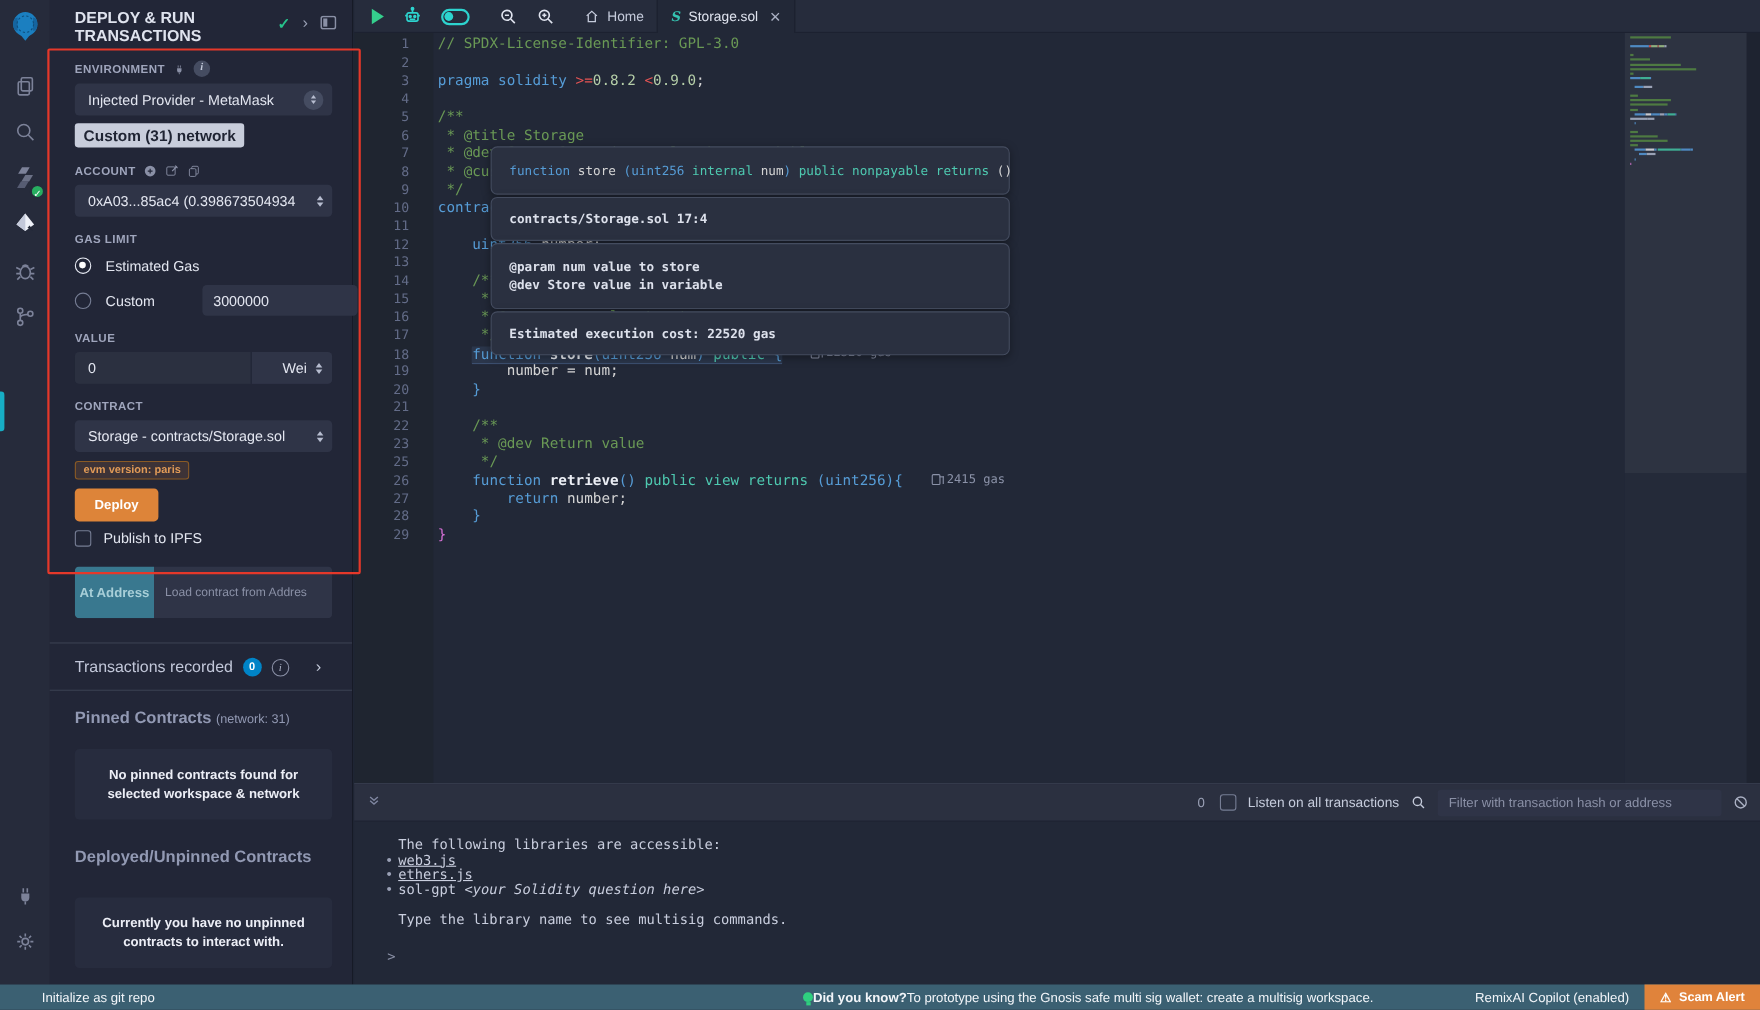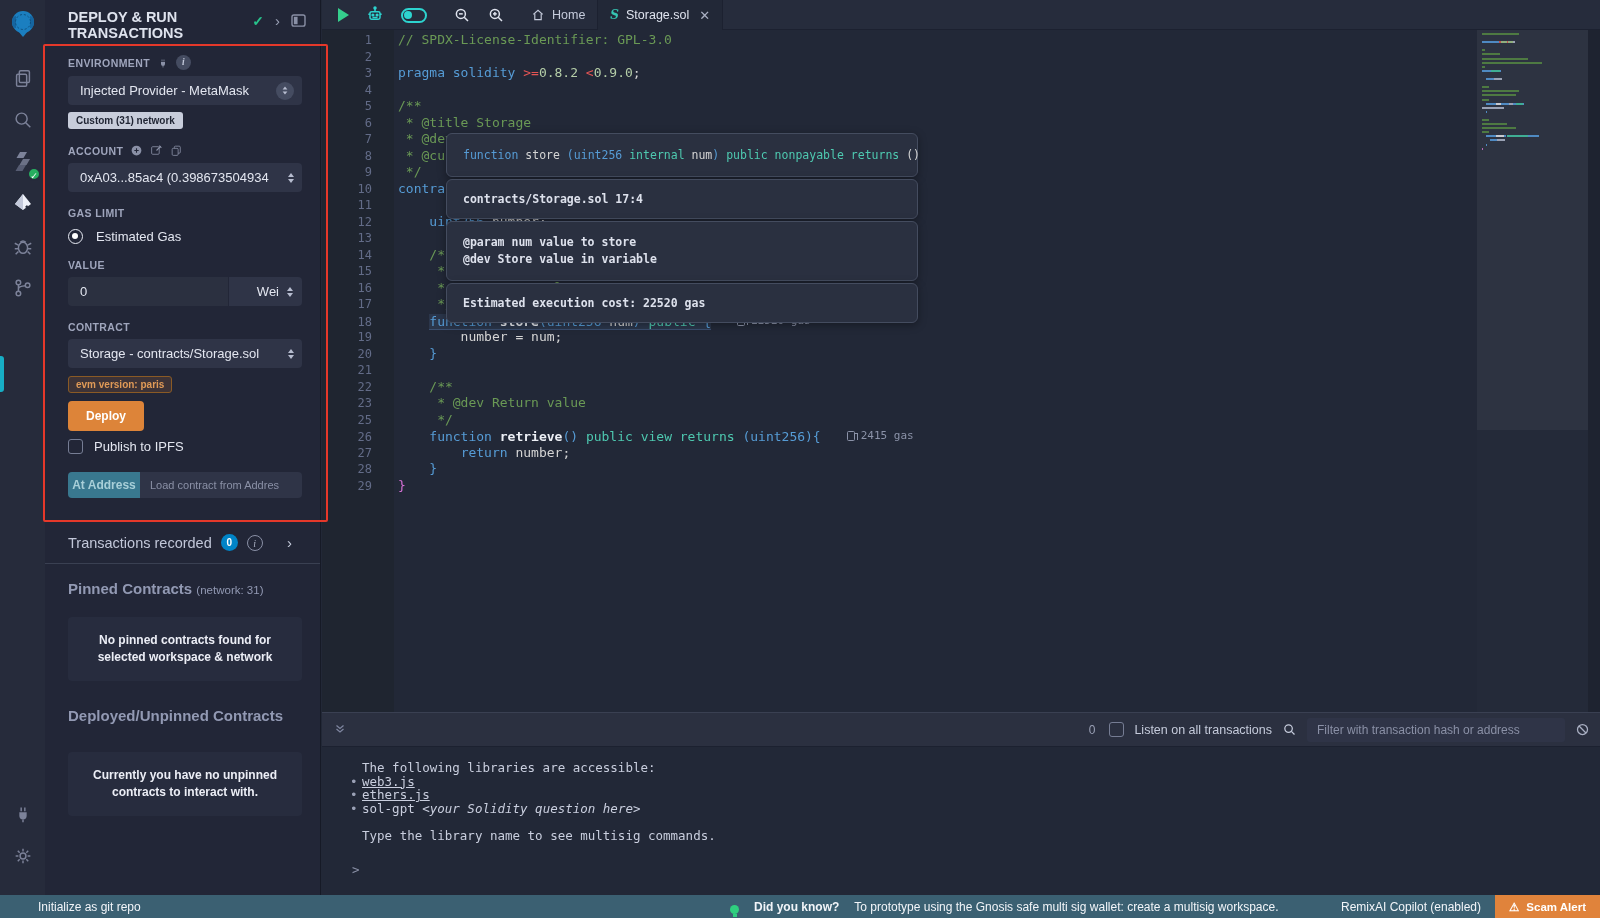--- a/index.html
+++ b/index.html
@@ -28,21 +28,21 @@
   .flabel { font-size:10.5px; font-weight:bold; letter-spacing:.4px; color:#9fa5bc; display:flex; align-items:center; gap:7px; }
   .dropdown { margin-top:6px; height:29px; background:#2f3447; border-radius:4px; display:flex; align-items:center;
               padding:0 8px 0 12px; color:#e3e6f0; font-size:13px; overflow:hidden; white-space:nowrap; }
   .dd-text { flex:1; overflow:hidden; }
   .stepper { display:inline-flex; flex-direction:column; gap:2px; align-items:center; flex:none; }
   .stepper i { width:0; height:0; border-left:3.5px solid transparent; border-right:3.5px solid transparent; }
   .stepper .up { border-bottom:4px solid #b7bdd0; }
   .stepper .dn { border-top:4px solid #b7bdd0; }
   .stepper.circled { width:18px; height:18px; border-radius:50%; background:#454c61; justify-content:center; gap:1px; }
   .stepper.circled i { transform:scale(.8); }
-  .net-badge { display:inline-block; margin-top:7px; background:#c8cddb; color:#1f2433; font-size:10px; font-weight:bold;
+  .net-badge { display:inline-block; margin-top:7px; background:#c8cddb; color:#1f2433; font-size:14px; font-weight:bold;
                padding:3px 8px; border-radius:3px; }
   .mini-ic { display:inline-flex; }
   .mini-ic svg { stroke:#8a90a6; fill:none; stroke-width:1.5; }
   .info-circle { width:15px; height:15px; border-radius:50%; background:#454c61; color:#c3c9da; font-size:9.5px;
                  font-style:italic; font-weight:bold; text-align:center; line-height:15px; font-family:"Liberation Serif",serif; }
   .sect { margin-top:15px; }
   .radio-row { display:flex; align-items:center; gap:13px; margin-top:10px; color:#e3e6f0; font-size:13px; }
   .radio { width:15px; height:15px; border-radius:50%; border:1.5px solid #767d94; flex:none; position:relative; }
   .radio.sel { border-color:#e8ebf4; }
   .radio.sel:after { content:''; position:absolute; left:3px; top:3px; width:6px; height:6px; border-radius:50%; background:#fff; }
@@ -51,21 +51,21 @@
   .value-row { margin-top:6px; display:flex; height:29px; border-radius:4px; overflow:hidden; }
   .value-input { width:160px; background:#2b3040; border:none; color:#e3e6f0; font-size:13px; padding:0 12px; }
   .wei-select { flex:1; background:#2f3447; display:flex; align-items:center; justify-content:flex-end; gap:8px;
                 color:#e3e6f0; font-size:13px; padding:0 9px; border-left:1px solid #222637; }
   .evm-badge { display:inline-block; margin-top:8px; color:#e09a57; background:rgba(224,138,57,.14);
                border:1px solid #8a5a25; font-size:10px; font-weight:bold; padding:2px 7px; border-radius:3px; }
   .deploy-btn { display:block; margin-top:8px; width:76px; height:30px; background:#dd8439; border:none; border-radius:4px;
                 color:#fff; font-size:12px; font-weight:bold; }
   .chk-row { display:flex; align-items:center; gap:11px; margin-top:8px; color:#e3e6f0; font-size:13px; }
   .checkbox { width:15px; height:15px; border:1.5px solid #767d94; border-radius:3px; background:transparent; }
-  .ataddr-row { margin-top:18px; display:flex; height:26px; border-radius:4px; overflow:hidden;justify-content:center; }
+  .ataddr-row { margin-top:18px; display:flex; height:47px; border-radius:4px; overflow:hidden;justify-content:center; }
   .ataddr-btn { width:93px; background:#39788f; border:none; color:#a8cfd8; font-size:12px; font-weight:bold; }
   .ataddr-input { flex:1; background:#2f3447; border:none; color:#e3e6f0; font-size:11px; padding:0 10px; }
   .ataddr-input::placeholder { color:#8a90a6; }
   input::placeholder { color:#8a90a6; }
   .divider { border-top:1px solid #3a4052; margin:0; }
   .tx-row { display:flex; align-items:center; gap:9px; padding:13px 18px 12px 23px; color:#c2c7d9; font-size:14.5px; }
   .tx-badge { width:17px; height:17px; border-radius:50%; background:#0084c7; color:#fff; font-size:10px; font-weight:bold;
               text-align:center; line-height:17px; }
   .tx-info { width:16px; height:16px; border-radius:50%; border:1px solid #8a90a6; color:#aab0c3; font-size:10px;
              font-style:italic; text-align:center; line-height:15px; font-family:"Liberation Serif",serif; }
@@ -135,21 +135,21 @@
   .tline.bullet:before { content:'•'; position:absolute; left:-2px; color:#9aa0b5; }
   .tline.indent { padding-left:10px; }
   .tlink { text-decoration:underline; }
   .titalic { font-style:italic;margin-top:27px; }
   .prompt { margin-top:21px; color:#8a90a6; padding-left:0px; }
 
   
   .statusbar { position:absolute; left:0; bottom:0; width:1600px; height:23px; background:#3b6072; display:flex;
                align-items:center; color:#f2f5f9; font-size:12px; z-index:20; }
   .sb-left { padding-left:38px; }
-  .sb-center { position:absolute; left:730px; display:flex; align-items:flex-end; gap:15px; }
+  .sb-center { position:absolute; left:730px; display:flex; align-items:center; gap:0; }
   .bulb { width:9px; height:9px; border-radius:50%; background:#2fcf7f; position:relative; }
   .bulb:after { content:''; position:absolute; left:2.5px; top:9px; width:4px; height:3px; background:#2fcf7f; }
   .sb-right { margin-left:auto; display:flex; align-items:center; height:100%; }
   .copilot { margin-right:14px; }
   .scam { height:100%; background:#e0833b; display:flex; align-items:center; gap:7px; padding:0 14px; color:#fff;
           font-size:11.5px; font-weight:bold; }
 </style>
 </head>
 <body>
 
@@ -297,20 +297,25 @@
       </div>
     </div>
 
     <div class="sect">
       <div class="flabel">
           <span>GAS LIMIT</span>
         </div>
       <div class="radio-row">
         <span class="radio sel"></span>
         <span>Estimated Gas</span>
+      </div>
+      <div class="radio-row">
+        <span class="radio"></span>
+        <span>Custom</span>
+        <input class="gas-input" value="3000000" style="">
       </div>
     </div>
 
     <div class="sect">
       <div class="flabel">
           <span>VALUE</span>
         </div>
       <div class="value-row">
         <input class="value-input" value="0" style="">
         <div class="wei-select">

